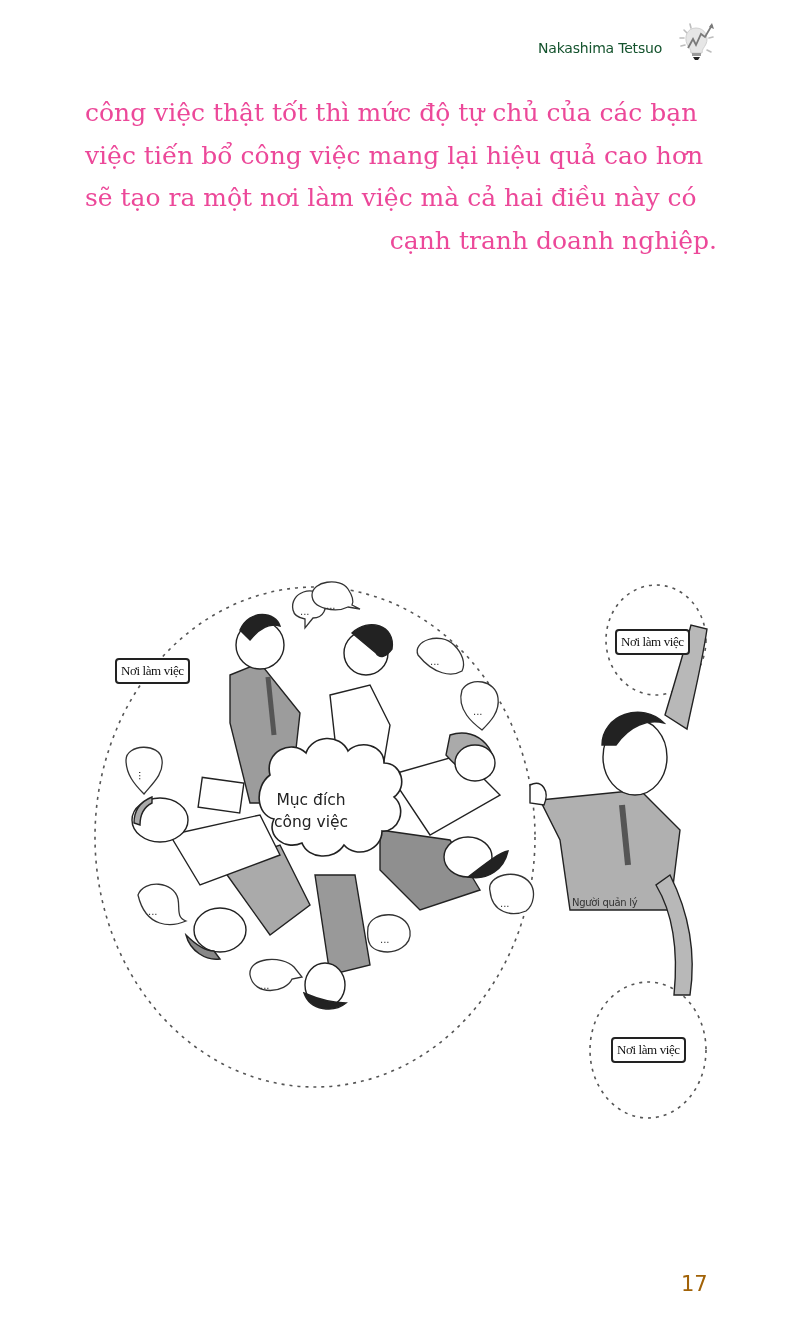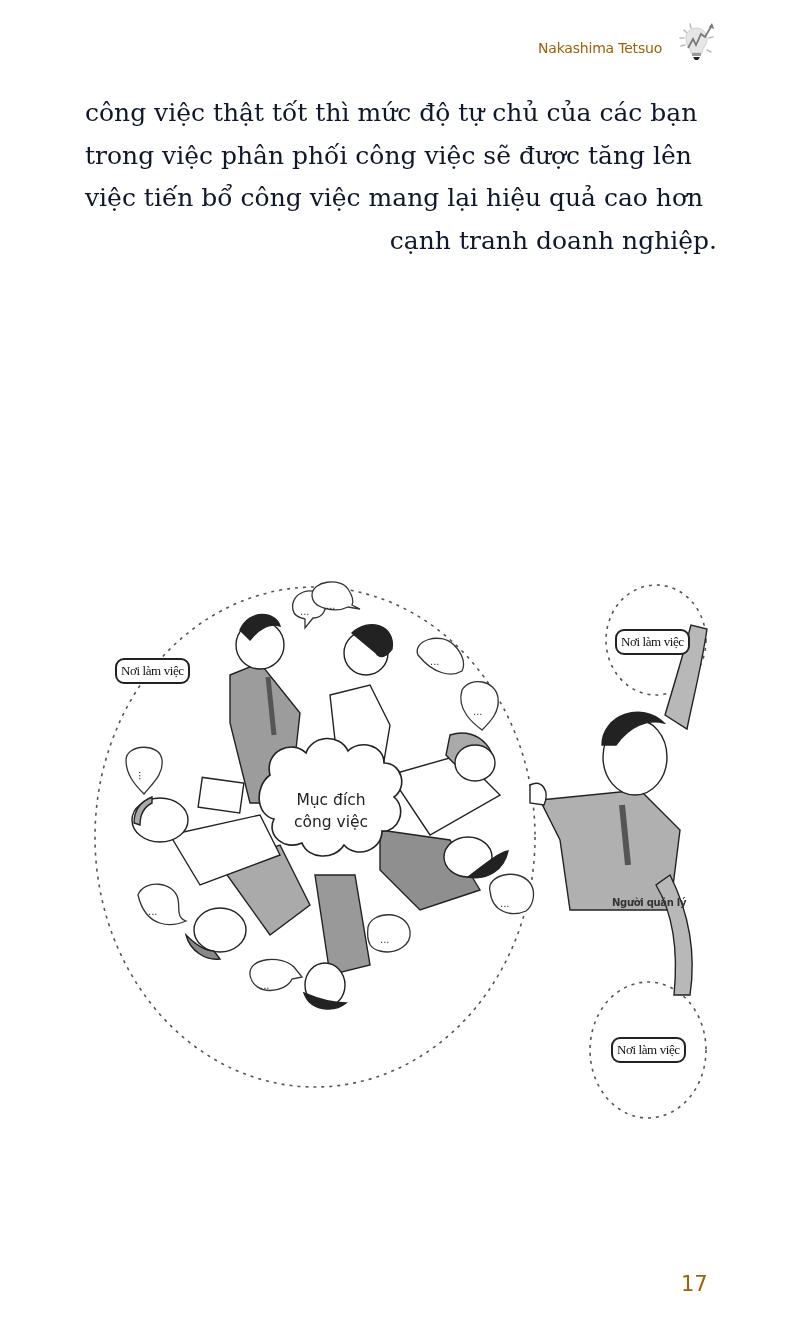--- a/index.html
+++ b/index.html
@@ -1,23 +1,23 @@
 <!DOCTYPE html>
 <html><head>
   <meta charset="utf-8">
   <style>
     html, body { margin: 0; padding: 0; background: #ffffff; }
     body { width: 800px; height: 1317px; position: relative; overflow: hidden; font-family: "Liberation Serif", serif; color: #1a1a1a; }
     .header { position: absolute; top: 28px; left: 538px; height: 40px; display: flex; align-items: center; }
-    .header-author { font-family: "DejaVu Sans", sans-serif; font-size: 14px; color: #a16207; letter-spacing: -0.2px; }
+    .header-author { font-family: "DejaVu Sans", sans-serif; font-size: 14px; color: #14532d; letter-spacing: -0.2px; }
     .header-icon { margin-left: 14px; width: 44px; height: 44px; margin-top: -12px; }
-    .body-text { position: absolute; left: 85px; top: 92px; width: 632px; font-family: "DejaVu Serif", serif; font-size: 25px; line-height: 42.5px; text-align: justify; color: #0f172a; }
+    .body-text { position: absolute; left: 85px; top: 92px; width: 632px; font-family: "DejaVu Serif", serif; font-size: 25px; line-height: 42.5px; text-align: justify; color: #ec4899; }
     .body-text p { margin: 0; }
     .illustration { position: absolute; left: 90px; top: 575px; width: 660px; height: 560px; }
-    .label-box { position: absolute; border: 2px solid #222; border-radius: 9px; background: #fff; font-family: "Liberation Serif", serif; font-size: 13px; color: #111; padding: 3px 4px; white-space: nowrap; letter-spacing: -0.4px; }
+    .label-box { position: absolute; border: 2px solid #222; border-radius: 4px; background: #fff; font-family: "Liberation Serif", serif; font-size: 13px; color: #111; padding: 3px 4px; white-space: nowrap; letter-spacing: -0.4px; }
     .cloud-label { position: absolute; font-family: "DejaVu Sans", sans-serif; font-size: 15.5px; color: #222; text-align: center; line-height: 22px; }
     .caption { position: absolute; font-family: "DejaVu Sans", sans-serif; font-size: 10px; color: #333; letter-spacing: -0.3px; }
     .page-number { position: absolute; left: 681px; top: 1272px; font-family: "DejaVu Sans", sans-serif; font-size: 21px; color: #a16207; }
   </style>
 </head>
 <body>
 
 <div class="header">
   <span class="header-author">Nakashima Tetsuo</span>
   <svg class="header-icon" viewBox="0 0 44 44">
@@ -32,22 +32,22 @@
     <path d="M20 8 C11 8 8 17 11 24 C13 28 15 29 15 33 L26 33 C26 29 28 28 30 24 C33 17 29 8 20 8 Z" fill="#e6e6e6" stroke="#cfcfcf" stroke-width="1"></path>
     <rect x="16" y="33" width="9" height="3" fill="#9a9a9a"></rect>
     <path d="M17 37 L24 37 L22 40 L19 40 Z" fill="#222"></path>
     <polyline points="12,28 17,19 20,25 25,14 29,17 36,5" fill="none" stroke="#7a7a7a" stroke-width="1.8"></polyline>
     <polygon points="36,3 38,9 33,7" fill="#7a7a7a"></polygon>
   </svg>
 </div>
 
 <div class="body-text">
   <p>công việc thật tốt thì mức độ tự chủ của các bạn</p>
-  <p>trong việc phân phối công việc sẽ được tăng lên</p>
   <p>việc tiến bổ công việc mang lại hiệu quả cao hơn</p>
+  <p>sẽ tạo ra một nơi làm việc mà cả hai điều này có</p>
   <p style="text-align:right">cạnh tranh doanh nghiệp.</p>
 </div>
 
 <div class="illustration">
   <svg width="660" height="560" viewBox="0 0 660 560" style="position:absolute;left:0;top:0;">
 
     <ellipse cx="225" cy="262" rx="220" ry="250" fill="none" stroke="#555" stroke-width="1.6" stroke-dasharray="3 5"></ellipse>
 
     <ellipse cx="566" cy="65" rx="50" ry="55" fill="none" stroke="#555" stroke-width="1.6" stroke-dasharray="3 5"></ellipse>
 
@@ -115,22 +115,22 @@
       <ellipse cx="545" cy="182" rx="32" ry="38" fill="#fff"></ellipse>
       <path d="M512 170 c0 -30 40 -44 62 -22 c-16 -4 -34 2 -48 22 Z" fill="#222"></path>
       <line x1="532" y1="230" x2="538" y2="290" stroke="#555" stroke-width="6"></line>
       <path d="M440 210 c12 -6 20 6 14 20 l-14 -2 Z" fill="#fff"></path>
     </g>
 
     <path d="M180 200 c-6 -24 22 -36 36 -22 c6 -18 34 -20 42 -2 c12 -12 36 -6 36 12 c18 0 24 24 10 34 c14 12 4 36 -12 34 c0 20 -26 28 -38 14 c-10 16 -36 14 -42 -2 c-18 8 -36 -8 -28 -24 c-18 -4 -20 -32 -4 -44 Z" fill="#fff" stroke="#222" stroke-width="1.6"></path>
   </svg>
 
   <div class="label-box" style="left:25px; top:83px;">Nơi làm việc</div>
-  <div class="cloud-label" style="left:166px; top:214px; width:150px;">
+  <div class="cloud-label" style="left:146px; top:214px; width:150px;">
     <div>Mục đích</div>
     <div>công việc</div>
   </div>
   <div class="label-box" style="left:525px; top:54px;">Nơi làm việc</div>
   <div class="label-box" style="left:521px; top:462px;">Nơi làm việc</div>
-  <div class="caption" style="left:522px; top:322px;font-weight:bold;">Người quản lý</div>
+  <div class="caption" style="left:482px; top:322px;">Người quản lý</div>
 </div>
 
 <div class="page-number">17</div>
 
 </body></html>

